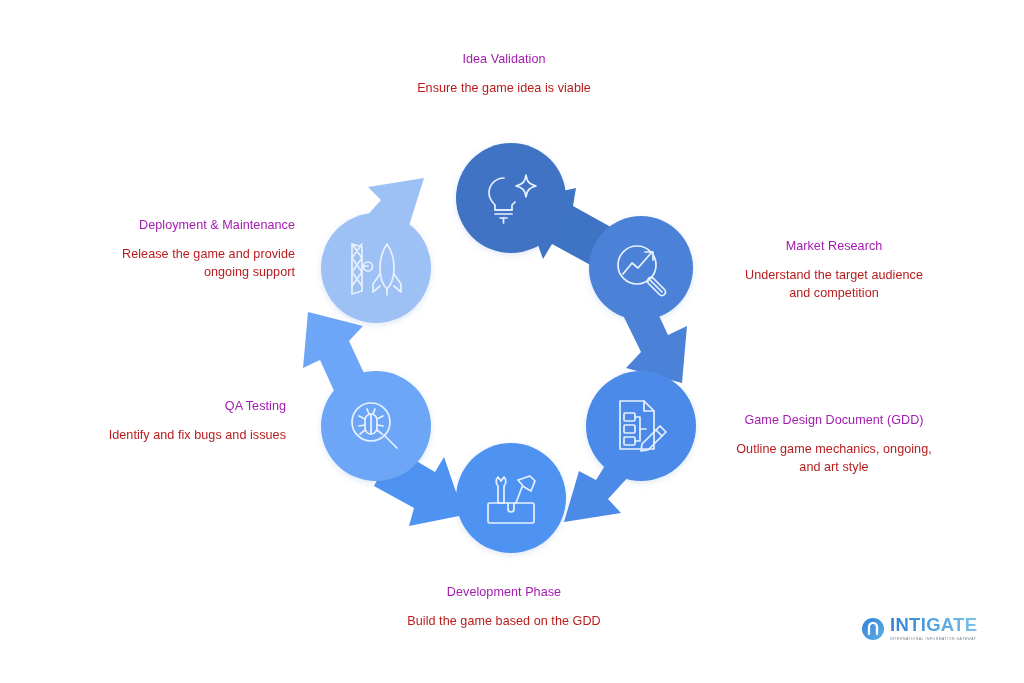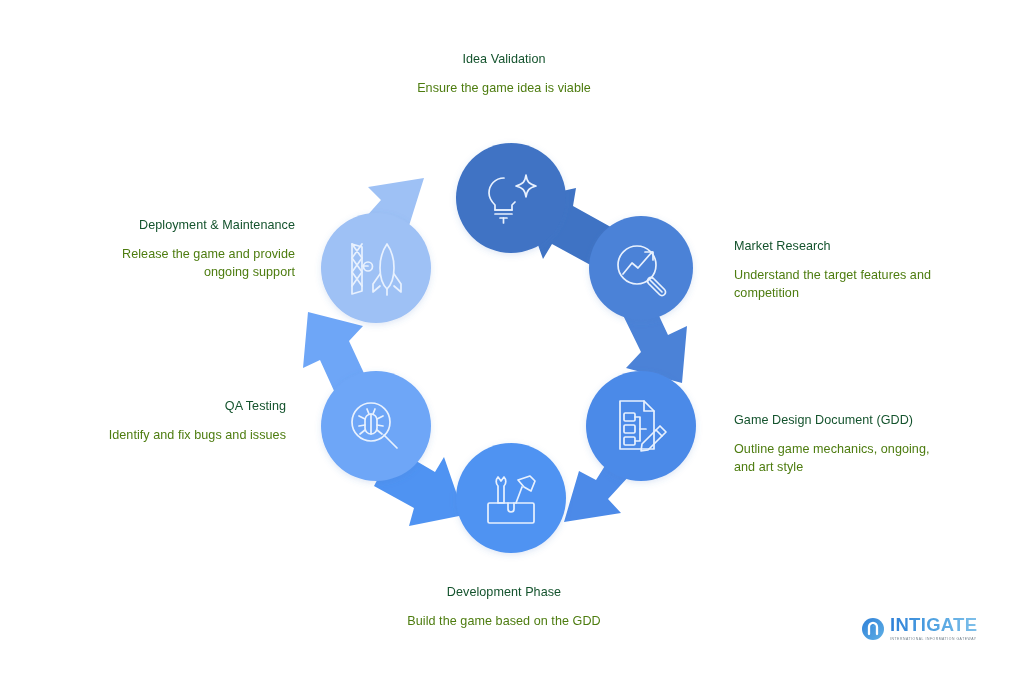--- a/index.html
+++ b/index.html
@@ -23,35 +23,35 @@
     top: 128px;
     width: 430px;
     height: 440px;
   }
   #cycle-svg { position: absolute; left: 0; top: 0; }
 
   
   .label-block { position: absolute; }
   .label-title {
     font-size: 12.6px;
-    color: #14532d;
+    color: #a21caf;
     line-height: 1.42;
     font-weight: 400;
     letter-spacing: .05px;
   }
   .label-desc {
     font-size: 12.6px;
-    color: #4d7c0f;
+    color: #b91c1c;
     line-height: 1.42;
     font-weight: 400;
     margin-top: 11px;
     letter-spacing: .05px;
   }
   .al-right { text-align: right; }
-  .al-left  { text-align: left; }
+  .al-left  { text-align: center; }
   .al-center{ text-align: center; }
 
   #label-idea        { left: 404px; top: 51px;  width: 200px; }
   #label-market      { left: 734px; top: 238px; width: 200px; }
   #label-gdd         { left: 734px; top: 412px; width: 200px; }
   #label-dev         { left: 404px; top: 584px; width: 200px; }
   #label-qa          { left: 100px; top: 398px; width: 186px; }
   #label-deploy      { left: 109px; top: 217px; width: 186px; }
 
   
@@ -192,21 +192,21 @@
     </svg>
   </div>
 
   <div class="label-block al-center" id="label-idea">
     <div class="label-title">Idea Validation</div>
     <div class="label-desc">Ensure the game idea is viable</div>
   </div>
 
   <div class="label-block al-left" id="label-market">
     <div class="label-title">Market Research</div>
-    <div class="label-desc">Understand the target features and competition</div>
+    <div class="label-desc">Understand the target audience and competition</div>
   </div>
 
   <div class="label-block al-left" id="label-gdd">
     <div class="label-title">Game Design Document (GDD)</div>
     <div class="label-desc">Outline game mechanics, ongoing, and art style</div>
   </div>
 
   <div class="label-block al-right" id="label-qa">
     <div class="label-title">QA Testing</div>
     <div class="label-desc">Identify and fix bugs and issues</div>

